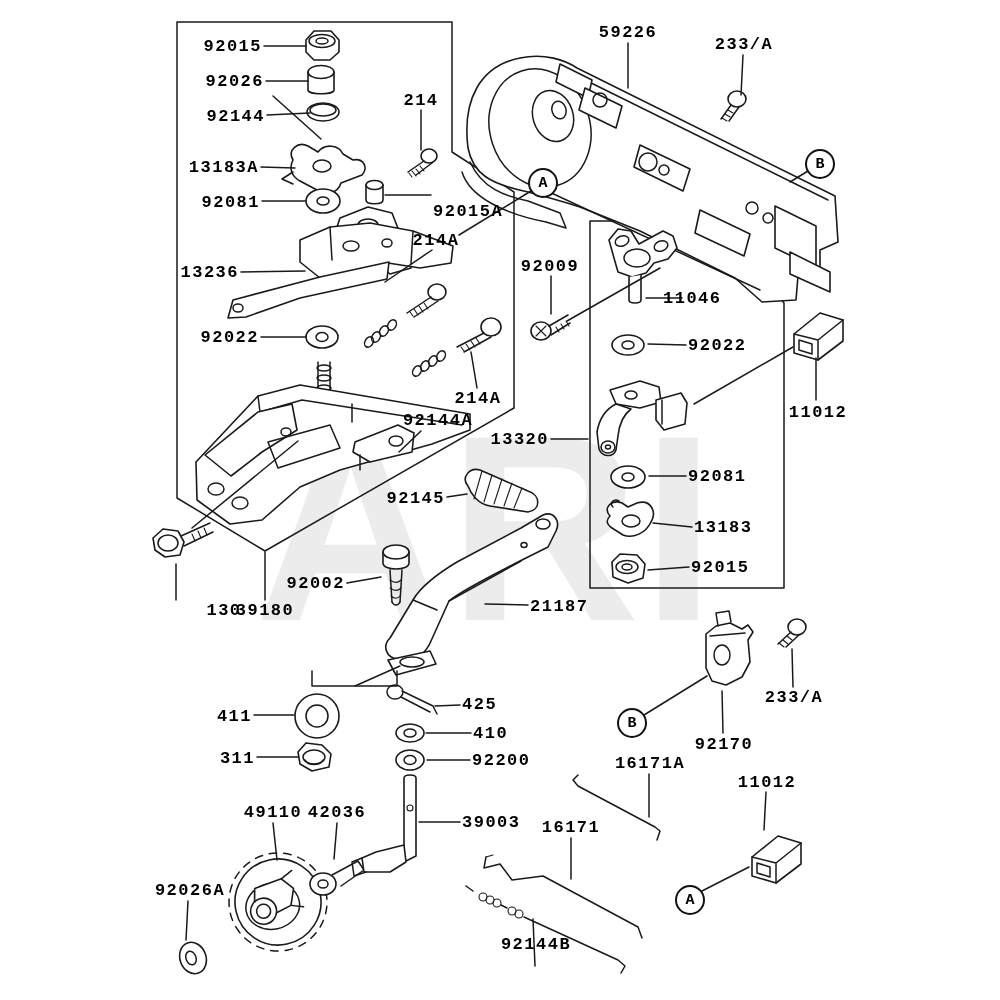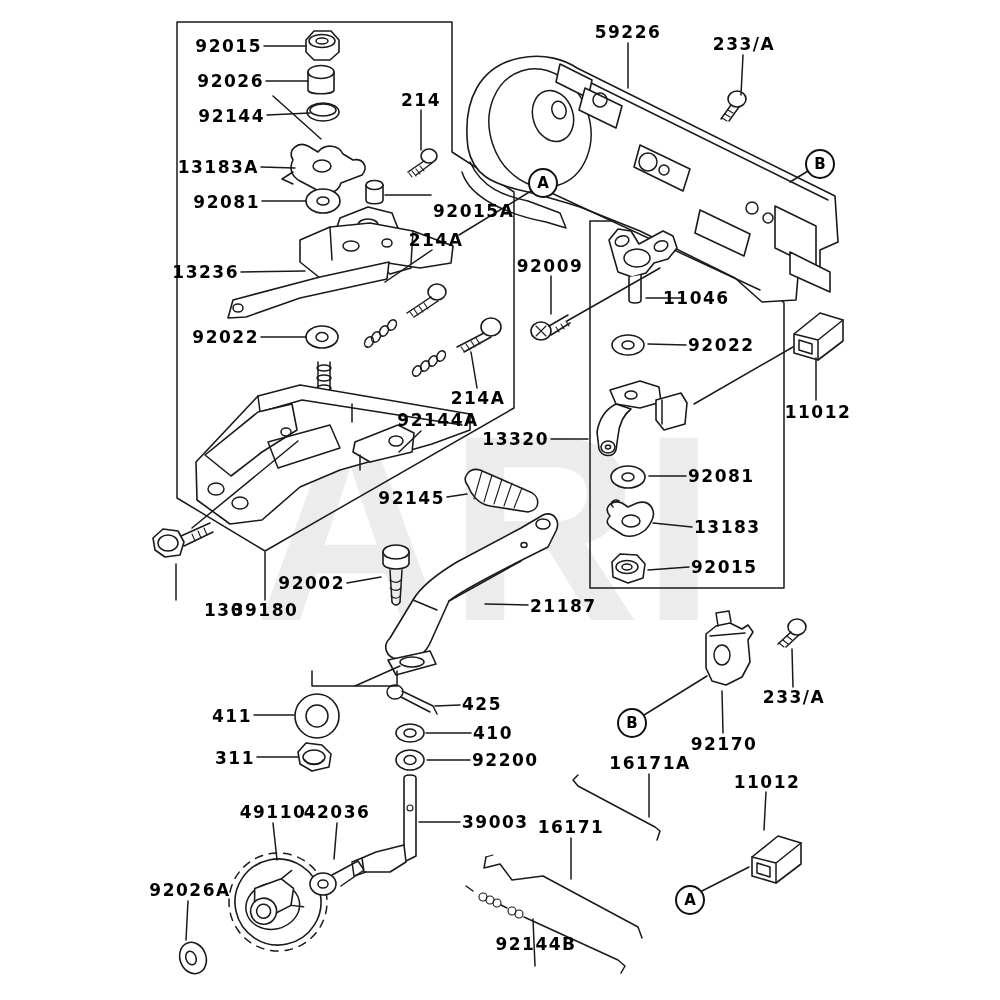--- a/index.html
+++ b/index.html
@@ -2,21 +2,21 @@
 <html><head>
 <meta charset="utf-8">
 <style>
   html,body{margin:0;padding:0;background:#fff;}
   #stage{position:relative;width:1000px;height:1000px;background:#fff;overflow:hidden;
          font-family:"DejaVu Sans",sans-serif;}
   #watermark{position:absolute;left:255px;top:408px;z-index:0;
       font-family:"Liberation Sans",sans-serif;font-weight:bold;font-size:265px;
       line-height:240px;letter-spacing:2px;color:#ececec;user-select:none;}
   svg#art{position:absolute;left:0;top:0;z-index:1;}
-  #labels-layer{position:absolute;left:0;top:0;width:1000px;height:832px;z-index:2;}
+  #labels-layer{position:absolute;left:0;top:0;width:1000px;height:832px;z-index:2;font-family:Liberation Mono, monospace;}
   .part-label{position:absolute;font-weight:bold;font-size:17px;letter-spacing:1.5px;
       color:#000;white-space:nowrap;transform:translate(0,-50%);}
   .part-label.align-right{transform:translate(-100%,-50%);}
   .part-label.align-center{transform:translate(-50%,-50%);}
   .balloon{position:absolute;width:26px;height:26px;border:2.2px solid #111;border-radius:50%;
       background:#fff;display:flex;align-items:center;justify-content:center;
       font-weight:bold;font-size:15px;color:#000;transform:translate(-50%,-50%);}
   .ln{fill:none;stroke:#1a1a1a;stroke-width:1.5;stroke-linecap:round;stroke-linejoin:round;}
   .wf{fill:#ffffff;stroke:#1a1a1a;stroke-width:1.6;stroke-linecap:round;stroke-linejoin:round;}
   .th{fill:none;stroke:#1a1a1a;stroke-width:1.1;stroke-linecap:round;}

